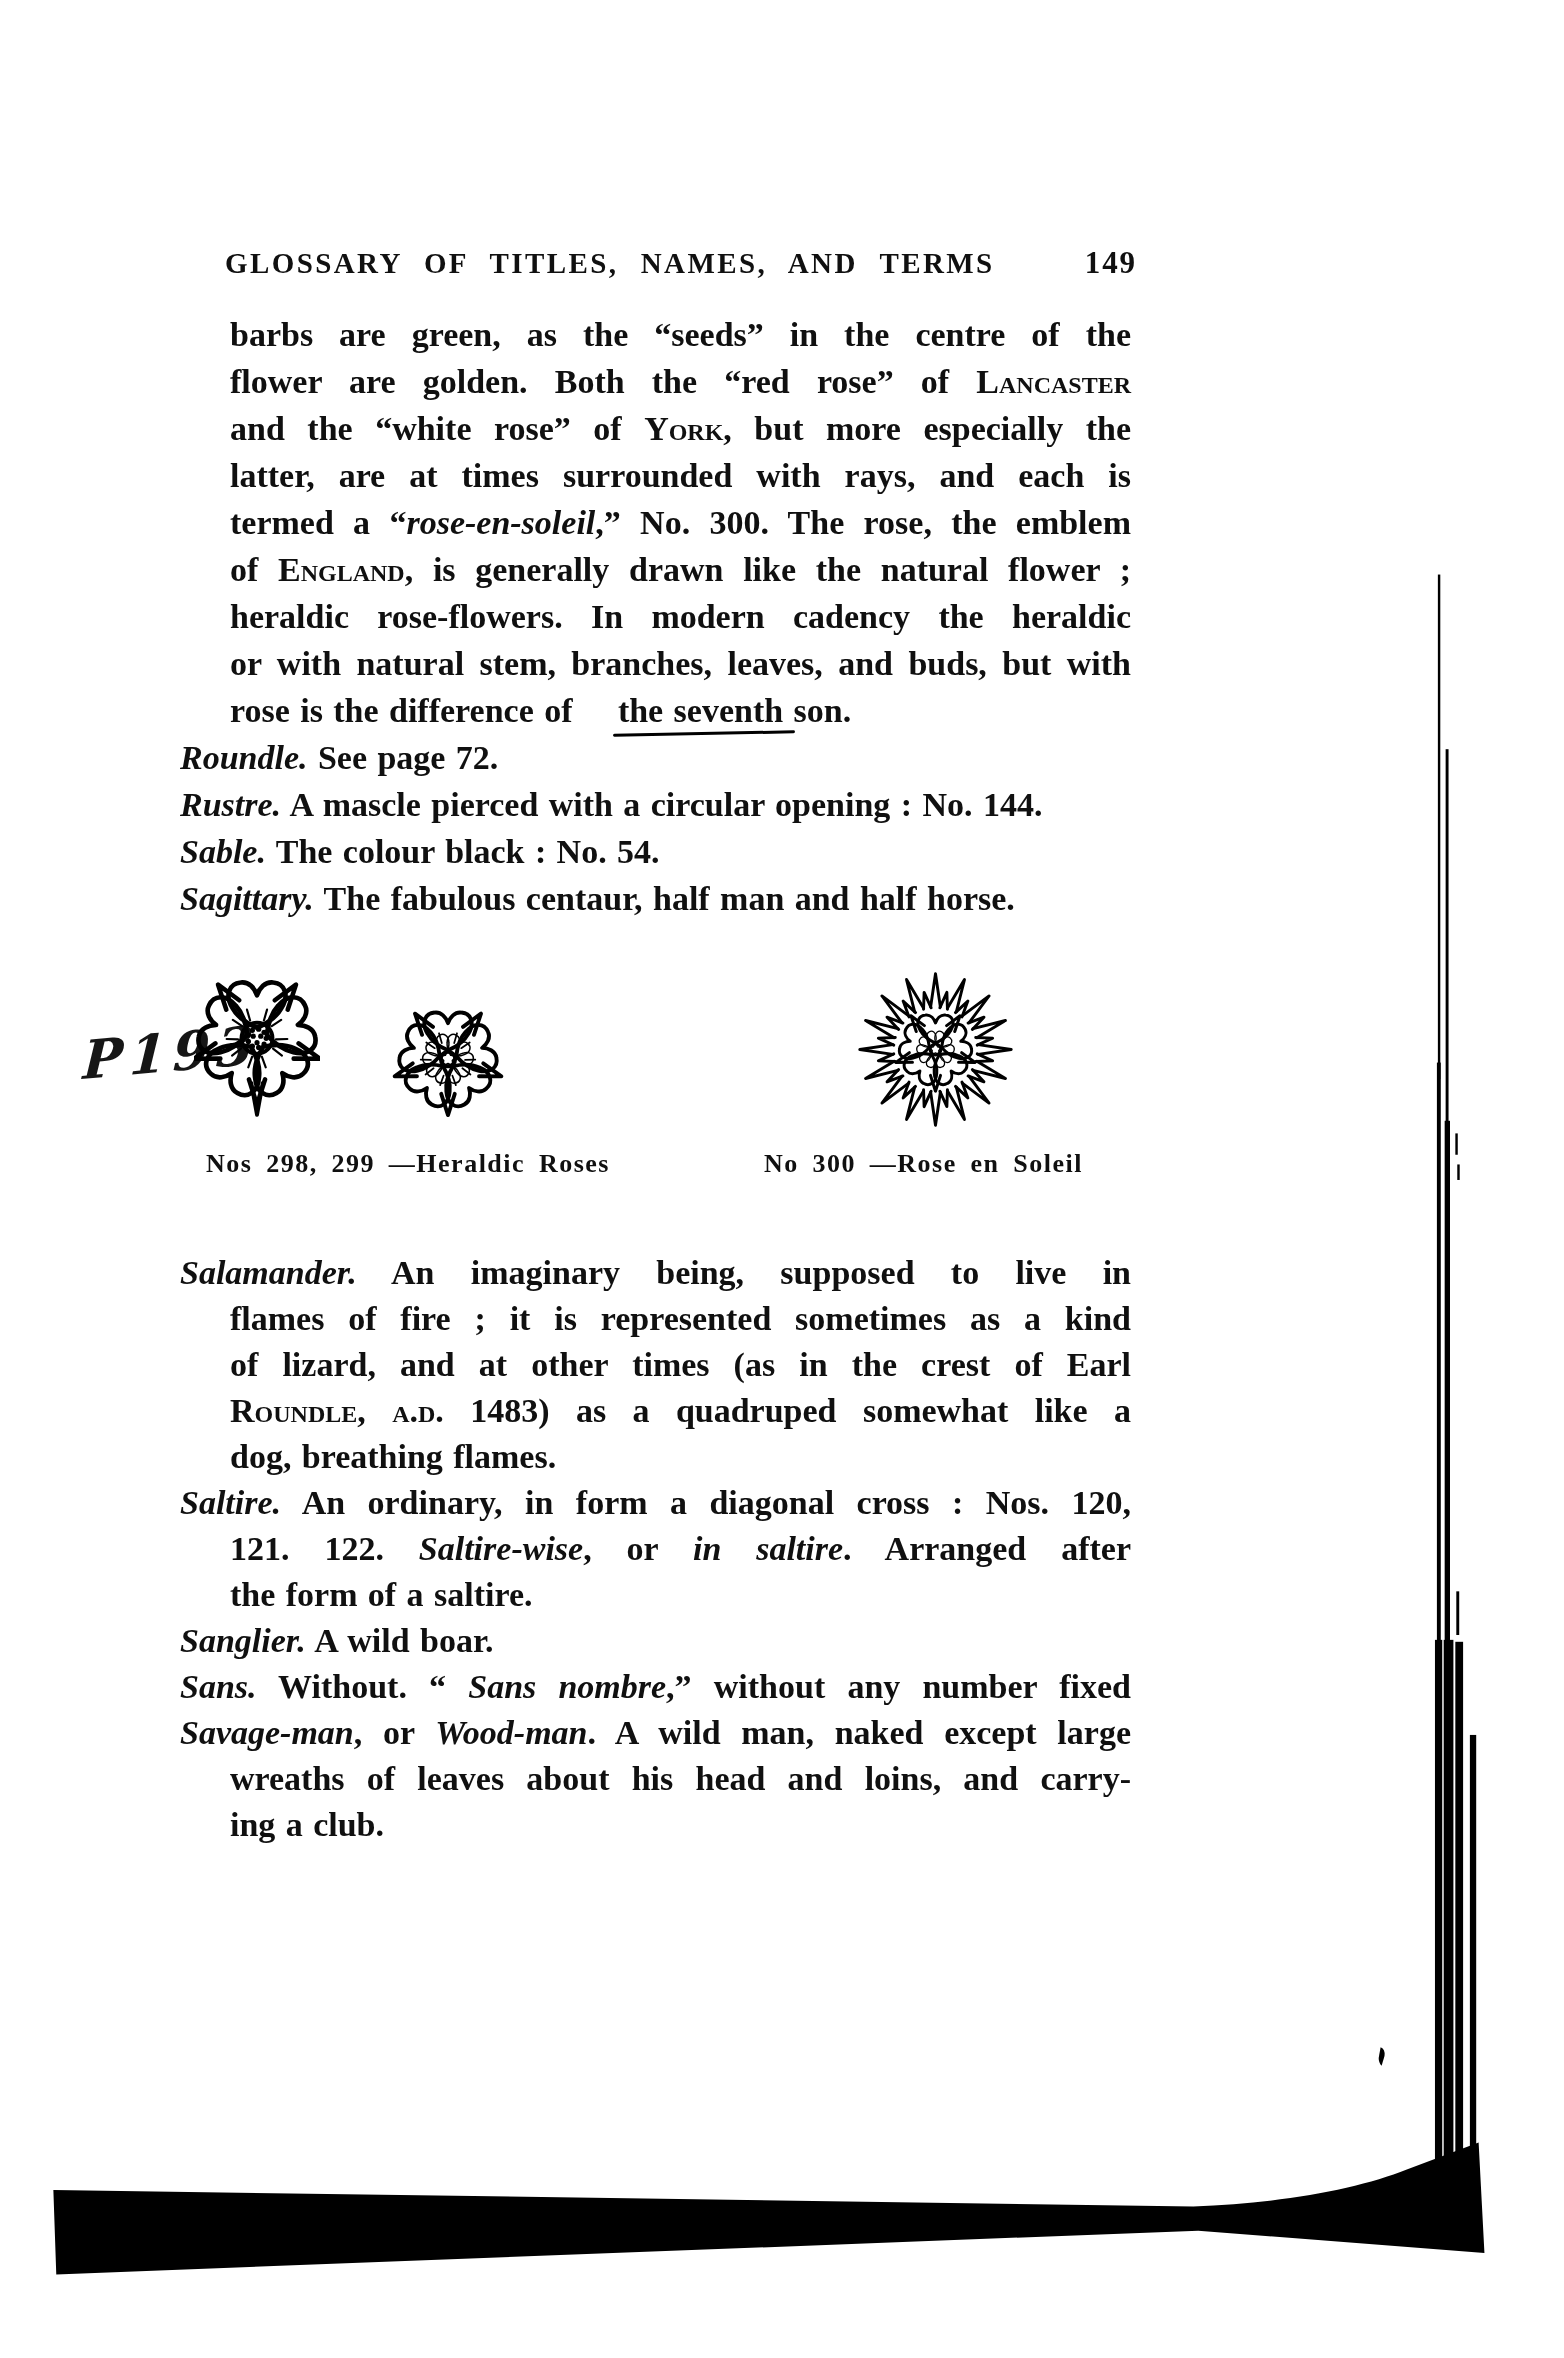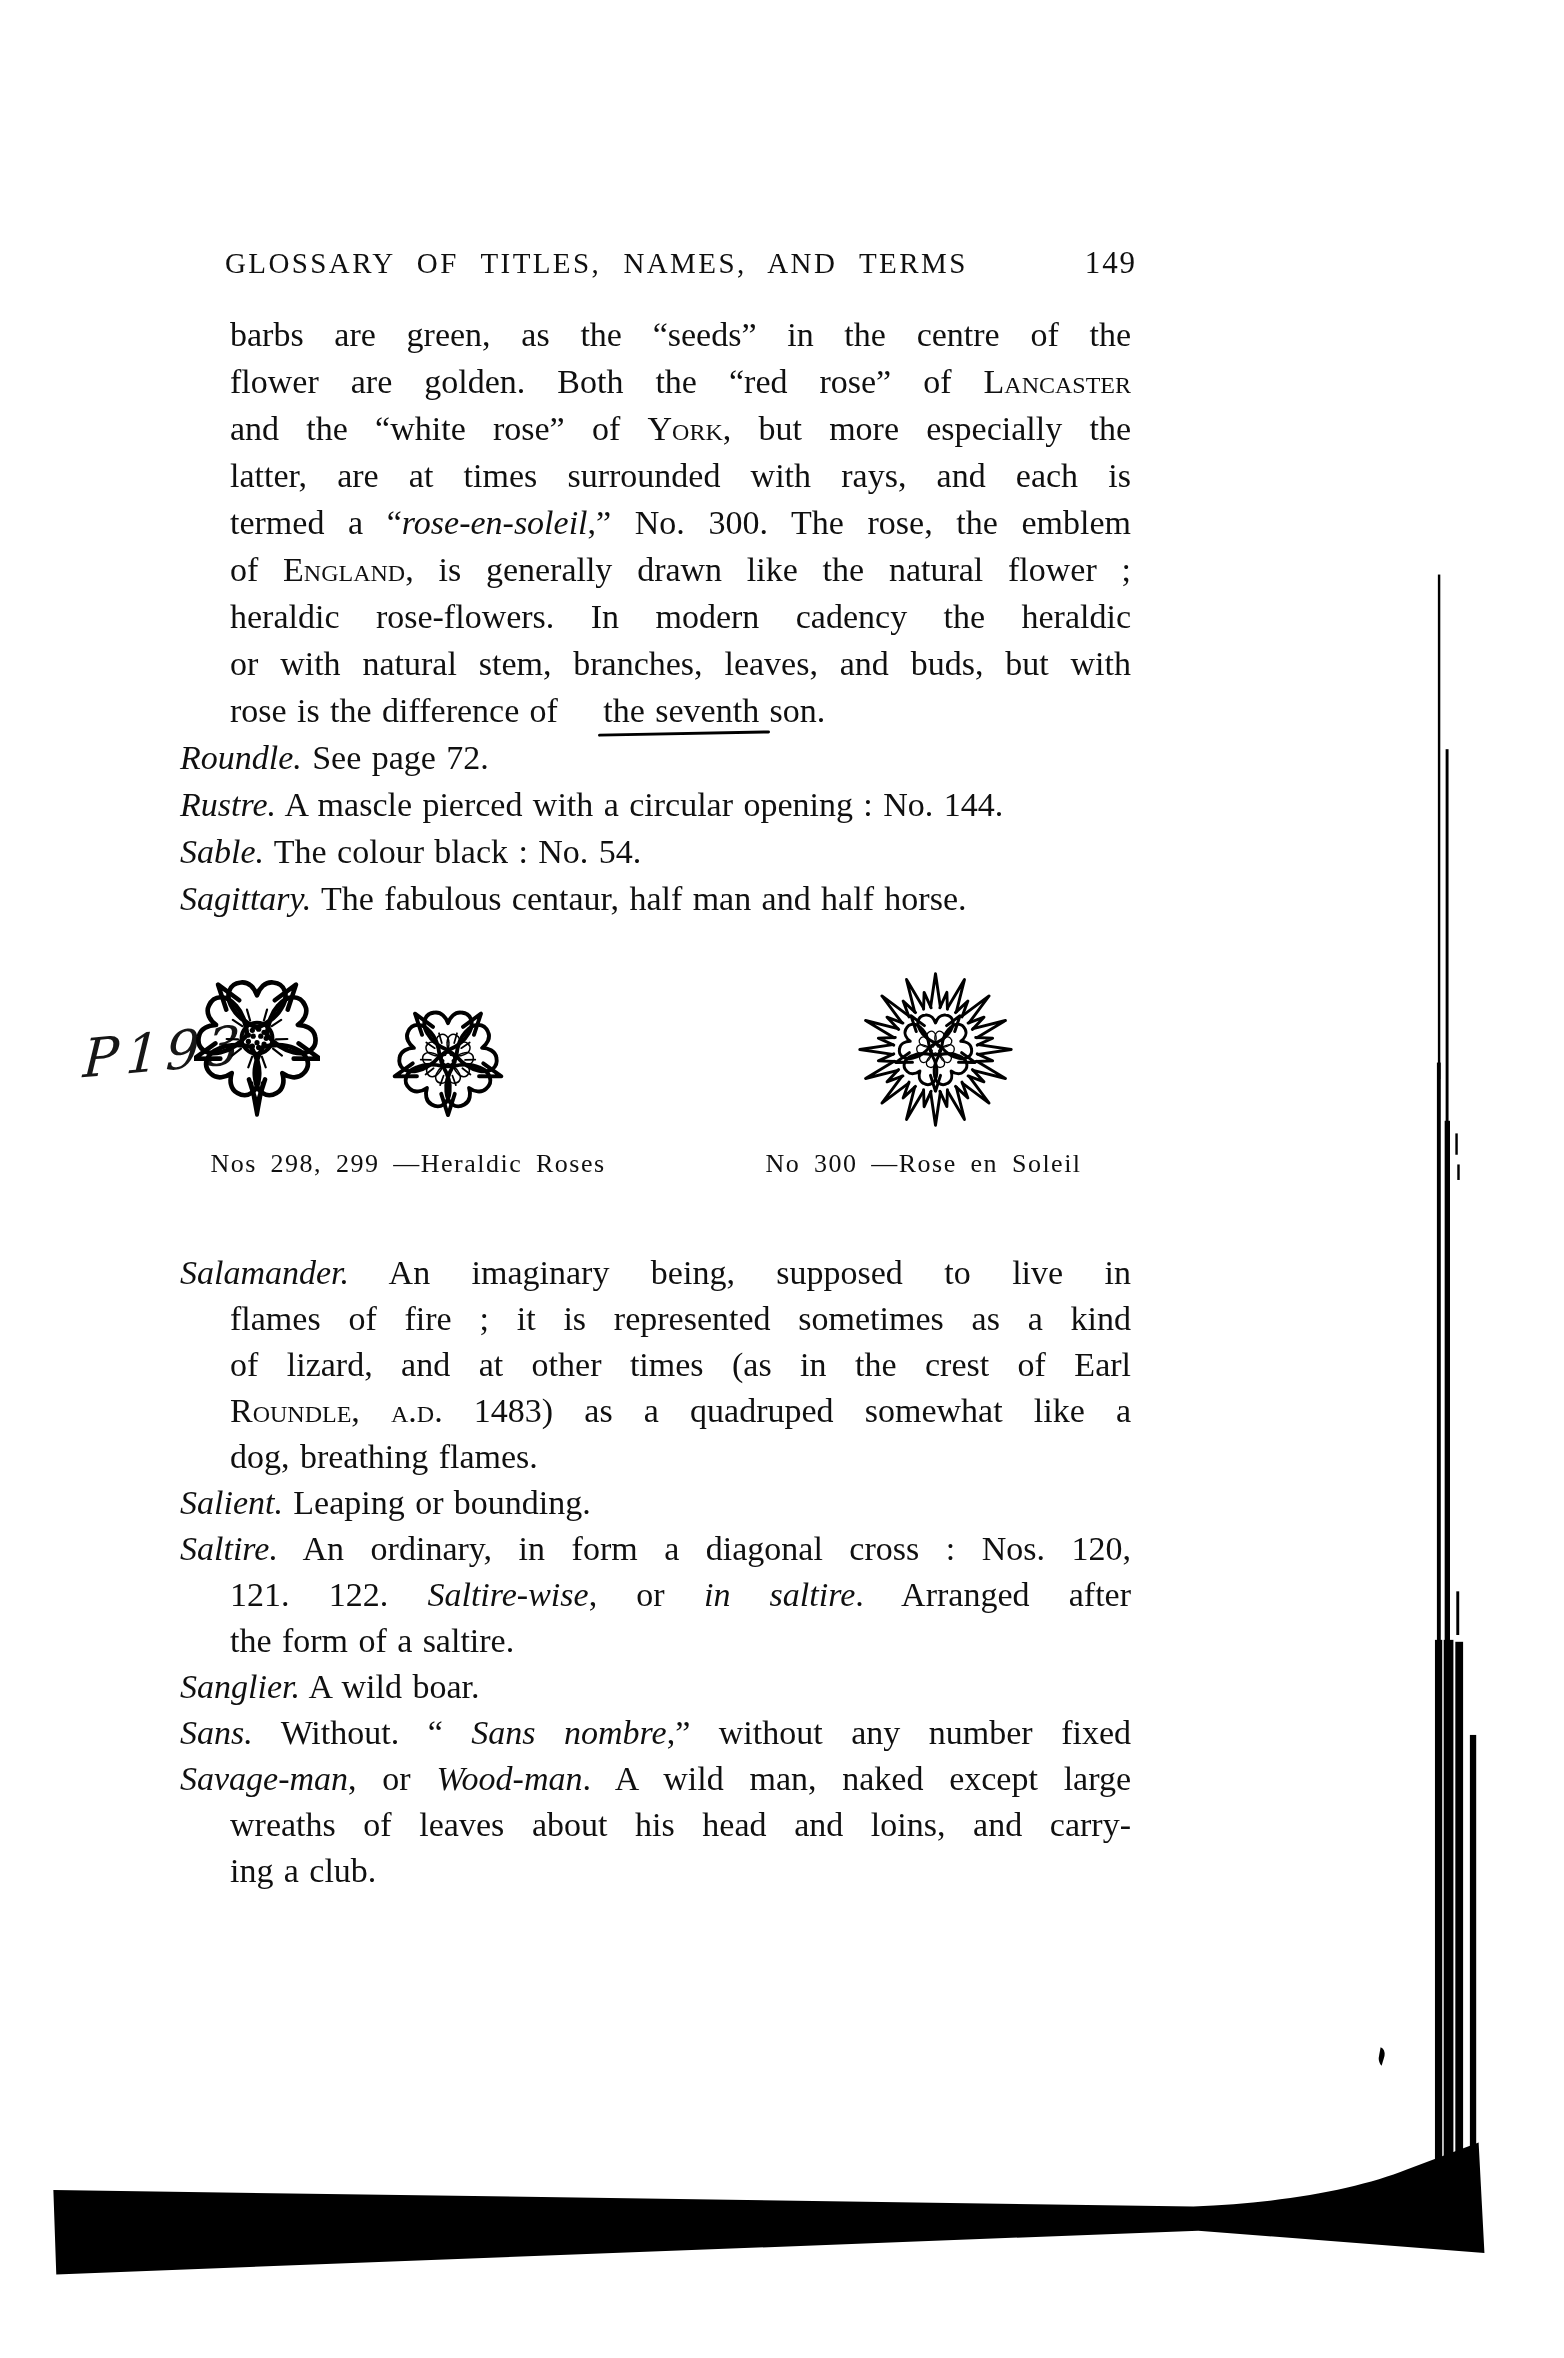--- a/index.html
+++ b/index.html
@@ -1,21 +1,21 @@
 <!DOCTYPE html>
 <html><head>
 <meta charset="utf-8">
 <style>
   html,body{margin:0;padding:0;}
   body{
     width:1564px;height:2358px;background:#ffffff;position:relative;
     font-family:"Liberation Serif","DejaVu Serif",serif;color:#101010;
     overflow:hidden;
   }
-  .page{position:absolute;inset:0;}
+  .page{position:absolute;inset:0;font-weight:bold;}
 
   
   .header{
     position:absolute;left:225px;top:245px;width:912px;
     display:flex;justify-content:space-between;align-items:baseline;
   }
   .htitle{font-size:29px;letter-spacing:2.4px;word-spacing:12.6px;white-space:nowrap;}
   .pagenum{font-size:31px;letter-spacing:1.9px;}
 
   
@@ -204,21 +204,20 @@
 
   <div class="cap cap1">Nos 298, 299 —Heraldic Roses</div>
   <div class="cap cap2">No 300 —Rose en Soleil</div>
 
   <div class="tblock tb2">
     <div class="ln j"><span class="it">Salamander.</span><span>  An imaginary being, supposed to live in</span></div>
     <div class="ln cont j"><span>flames of fire ; it is represented sometimes as a kind</span></div>
     <div class="ln cont j"><span>of lizard, and at other times (as in the crest of Earl</span></div>
     <div class="ln cont j"><span class="sc">Roundle</span><span>, </span><span class="sc">a.d.</span><span> 1483) as a quadruped somewhat like a</span></div>
     <div class="ln cont"><span>dog, breathing flames.</span></div>
-    <div class="ln"><span class="it">Salient.</span><span>  Leaping or bounding.</span></div>
     <div class="ln j"><span class="it">Saltire.</span><span>  An ordinary, in form a diagonal cross :  Nos. 120,</span></div>
     <div class="ln cont j"><span>121. 122.  </span><span class="it">Saltire-wise</span><span>, or </span><span class="it">in saltire</span><span>.  Arranged after</span></div>
     <div class="ln cont"><span>the form of a saltire.</span></div>
     <div class="ln"><span class="it">Sanglier.</span><span>  A wild boar.</span></div>
     <div class="ln j"><span class="it">Sans.</span><span>  Without.  “ </span><span class="it">Sans nombre</span><span>,” without any number fixed</span></div>
     <div class="ln j"><span class="it">Savage-man</span><span>, or </span><span class="it">Wood-man</span><span>.  A wild man, naked except large</span></div>
     <div class="ln cont j"><span>wreaths of leaves about his head and loins, and carry-</span></div>
     <div class="ln cont"><span>ing a club.</span></div>
   </div>
 

